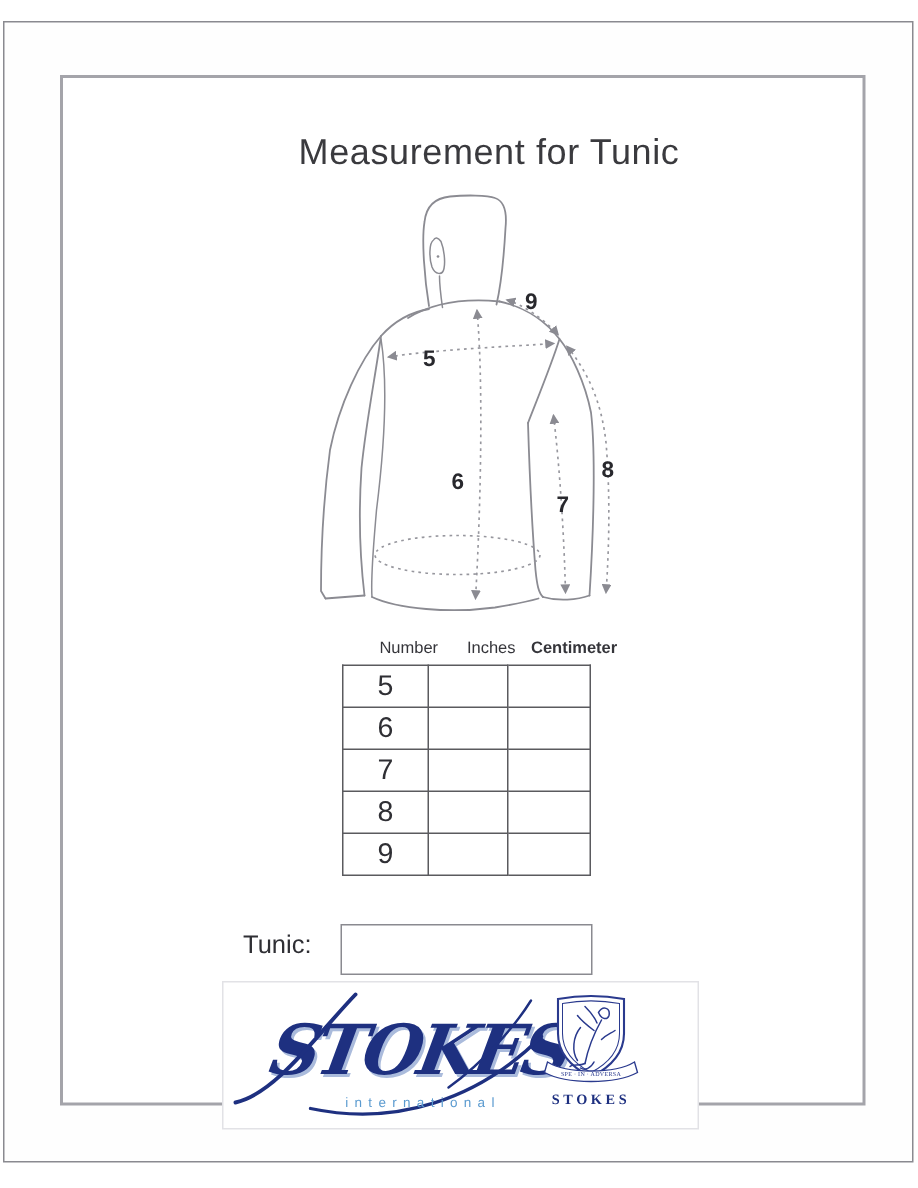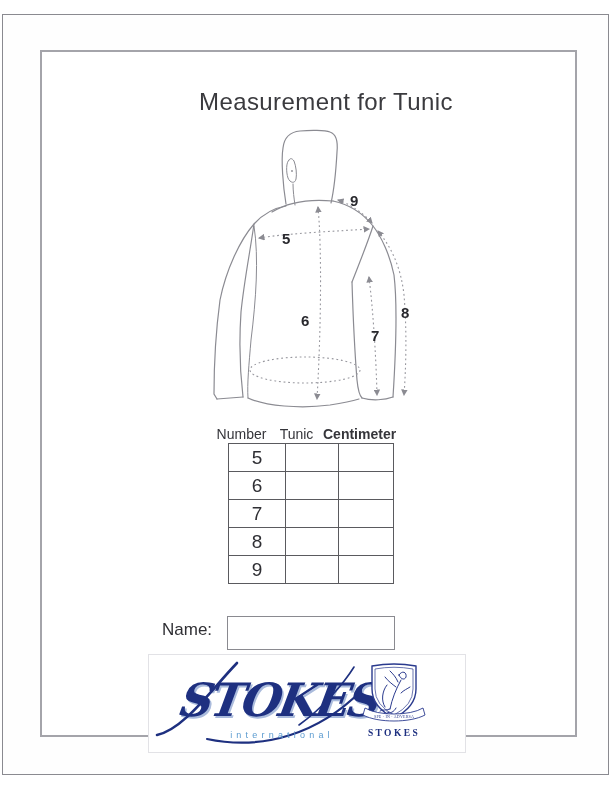--- a/index.html
+++ b/index.html
@@ -16,22 +16,22 @@
     position:absolute; left:40px; top:50px; width:537px; height:687px;
     border:2px solid #a4a4aa; background:#ffffff;
   }
   .page-title {
     position:absolute; left:38px; top:88px; width:576px;
     text-align:center; font-size:24px; font-weight:400;
     color:#3a3a3e; letter-spacing:0.4px;
   }
   .diagram-svg { position:absolute; left:178px; top:118px; }
   .table-headers {
-    position:absolute; left:213px; top:426px; width:165px;
-    display:flex; font-size:14px; color:#35353a;
+    position:absolute; left:244px; top:426px; width:165px;
+    display:flex; font-size:11px; color:#35353a;
   }
   .table-headers span { display:block; text-align:center; }
   .th-number { width:57px; }
   .th-inches { width:53px; }
   .th-centimeter { width:55px;font-weight:bold; }
   .measure-table {
     position:absolute; left:228px; top:443px;
     border-collapse:collapse; table-layout:fixed;
   }
   .measure-table td {
@@ -118,21 +118,21 @@
     <text x="282" y="244">5</text>
     <text x="301" y="326">6</text>
     <text x="371" y="341">7</text>
     <text x="401" y="318">8</text>
     <text x="350" y="206">9</text>
   </g>
 </svg>
 
 <div class="table-headers">
   <span class="th-number">Number</span>
-  <span class="th-inches">Tunic</span>
+  <span class="th-inches">Inches</span>
   <span class="th-centimeter">Centimeter</span>
 </div>
 
 <table class="measure-table">
   <tbody>
       <tr>
     <td class="col-number">5</td>
     <td class="col-inches"></td>
     <td class="col-centimeter"></td>
   </tr>
@@ -152,21 +152,21 @@
     <td class="col-centimeter"></td>
   </tr>
   <tr>
     <td class="col-number">9</td>
     <td class="col-inches"></td>
     <td class="col-centimeter"></td>
   </tr>
 </tbody>
   </table>
 
-<div class="name-label">Name:</div>
+<div class="name-label">Tunic:</div>
 <input class="name-input" type="text" value="" style="">
 
 <div class="logo-box">
   <svg width="316" height="97" viewBox="0 0 316 97">
 
     <g>
       <text x="42" y="63" font-family="DejaVu Serif, serif" font-style="italic" font-weight="bold" font-size="46" fill="#aabbdc" letter-spacing="-3" transform="skewX(-10)">STOKES</text>
       <text x="40" y="61" font-family="DejaVu Serif, serif" font-style="italic" font-weight="bold" font-size="46" fill="#1e3080" letter-spacing="-3" transform="skewX(-10)">STOKES</text>
       <path d="M8,80 C35,74 62,35 88,8" fill="none" stroke="#1e3080" stroke-width="2.6" stroke-linecap="round"></path>
       <path d="M58,84 C115,96 170,78 212,36" fill="none" stroke="#1e3080" stroke-width="2.2" stroke-linecap="round"></path>

